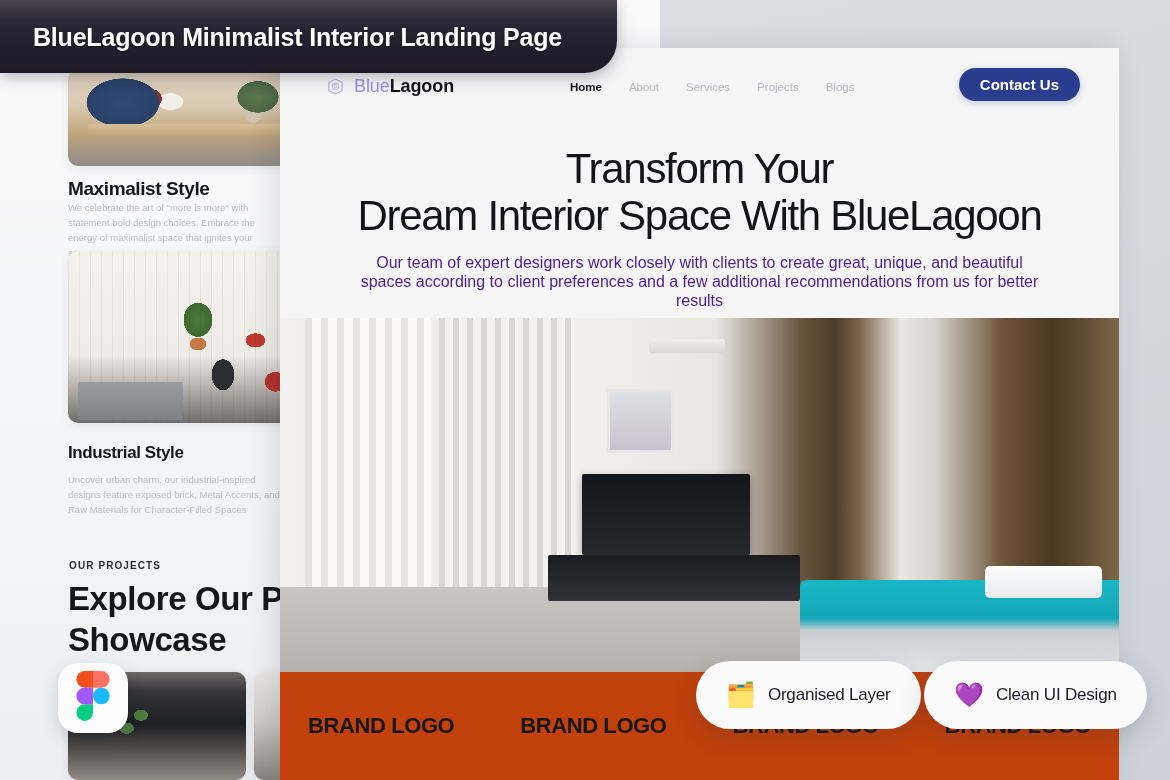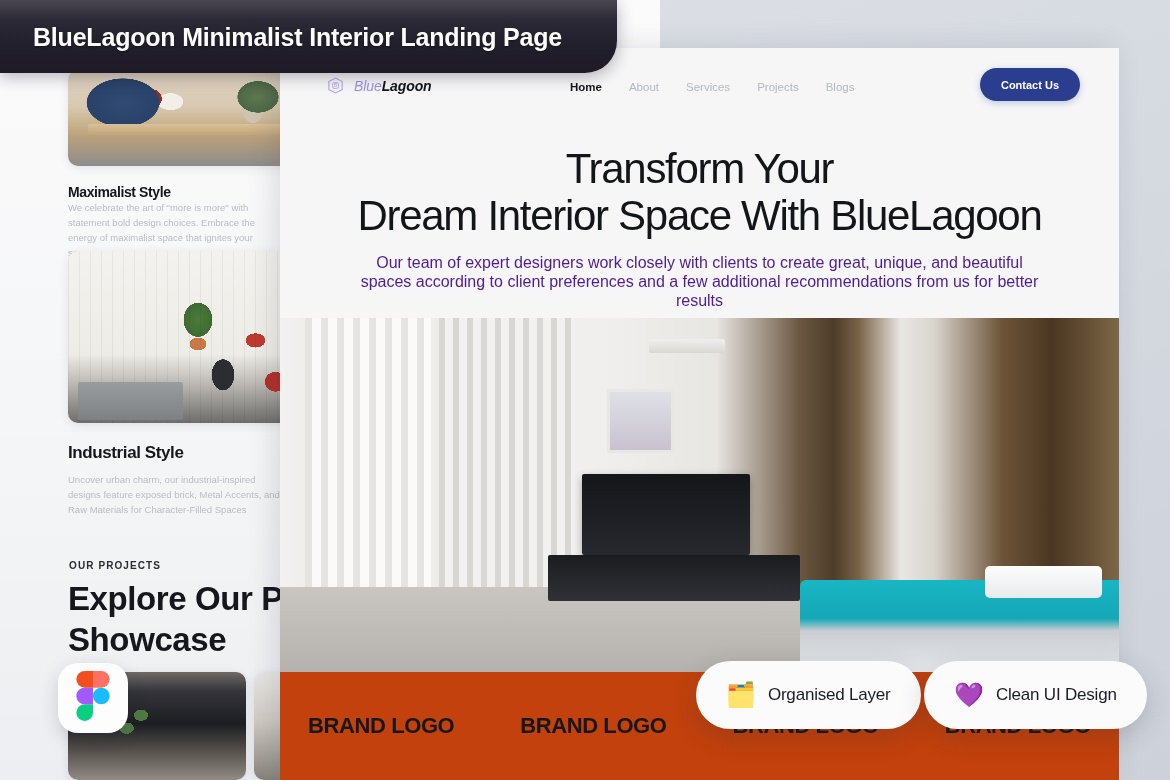--- a/index.html
+++ b/index.html
@@ -74,31 +74,31 @@
   #panel {
     position:absolute; left:280px; top:48px; width:839px; height:732px;
     background:#f6f6f7; overflow:hidden; z-index:20;
     box-shadow:-6px 0 26px rgba(40,45,60,.14);
   }
 
   
   #nav { position:relative; height:80px; }
   #logo { position:absolute; left:46px; top:28px; display:flex; align-items:center; gap:9px; }
   #logo .mark { width:19px; height:19px; flex:0 0 auto; }
-  #logo .wordmark { font-size:14px; font-weight:bold; letter-spacing:-.1px;font-style:italic; }
+  #logo .wordmark { font-size:18px; font-weight:bold; letter-spacing:-.1px; }
   #logo .wordmark .blue { color:#9d8fe8; font-weight:normal; }
   #logo .wordmark .lagoon { color:#14151a; }
   #navlinks { position:absolute; left:290px; top:33px; display:flex; gap:27px; }
   #navlinks a { font-size:11.5px; color:#b6b8bd; text-decoration:none; }
   #navlinks a.active { color:#14151a; font-weight:bold;text-align:right; }
   #contact {
     position:absolute; right:39px; top:20px;
     background:#2b3d8f; color:#fff; border:none; cursor:pointer;
     font-family:"Liberation Sans",sans-serif;
-    font-size:11px; font-weight:bold; padding:0 21px; height:33px;
+    font-size:15px; font-weight:bold; padding:0 21px; height:33px;
     border-radius:17px; box-shadow:0 2px 7px rgba(43,61,143,.26);
   }
 
   
   #hero { text-align:center; padding:17px 0 0; }
   #hero h1 {
     font-size:42px; line-height:47px; font-weight:normal;
     color:#141519; letter-spacing:-1.3px;
   }
   #hero p {
@@ -175,21 +175,21 @@
 </style>
 </head>
 <body>
 
 <div id="backdrop">
 
   <div class="bd-card" style="left:68px; top:70px; width:250px; height:96px;">
     <div class="ph ph-dining" style="position:relative;"></div>
   </div>
 
-  <div class="bd-h" style="left:68px; top:184px; font-size:14px;">Maximalist Style</div>
+  <div class="bd-h" style="left:68px; top:178px; font-size:19px;">Maximalist Style</div>
   <div class="bd-p" style="left:68px; top:200px; width:218px;">We celebrate the art of "more is more" with statement bold design choices. Embrace the energy of maximalist space that ignites your senses.</div>
 
   <div class="bd-card" style="left:68px; top:251px; width:250px; height:172px;">
     <div class="ph ph-studio" style="position:relative;"></div>
   </div>
 
   <div class="bd-h" style="left:68px; top:443px; font-size:17px;">Industrial Style</div>
   <div class="bd-p" style="left:68px; top:472px; width:222px;">Uncover urban charm, our industrial-inspired designs feature exposed brick, Metal Accents, and Raw Materials for Character-Filled Spaces</div>
 
   <div class="bd-label" style="left:69px; top:560px;text-align:center;">OUR PROJECTS</div>

